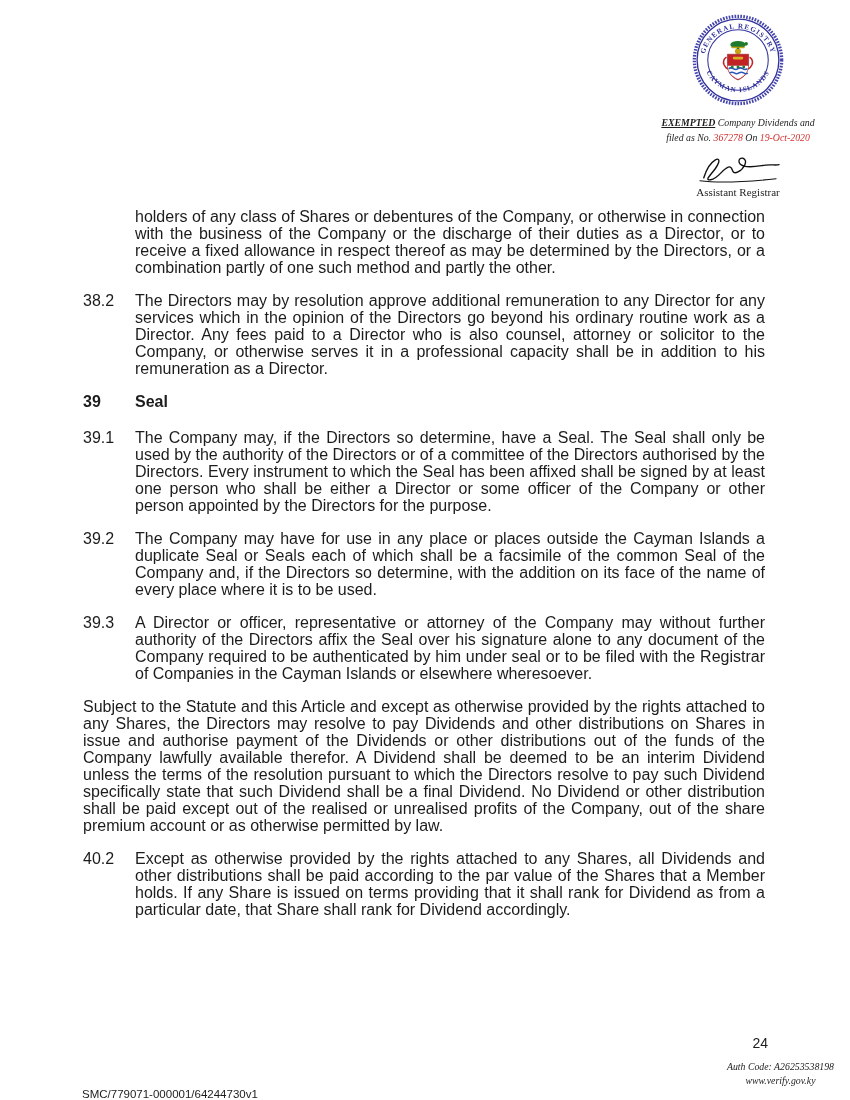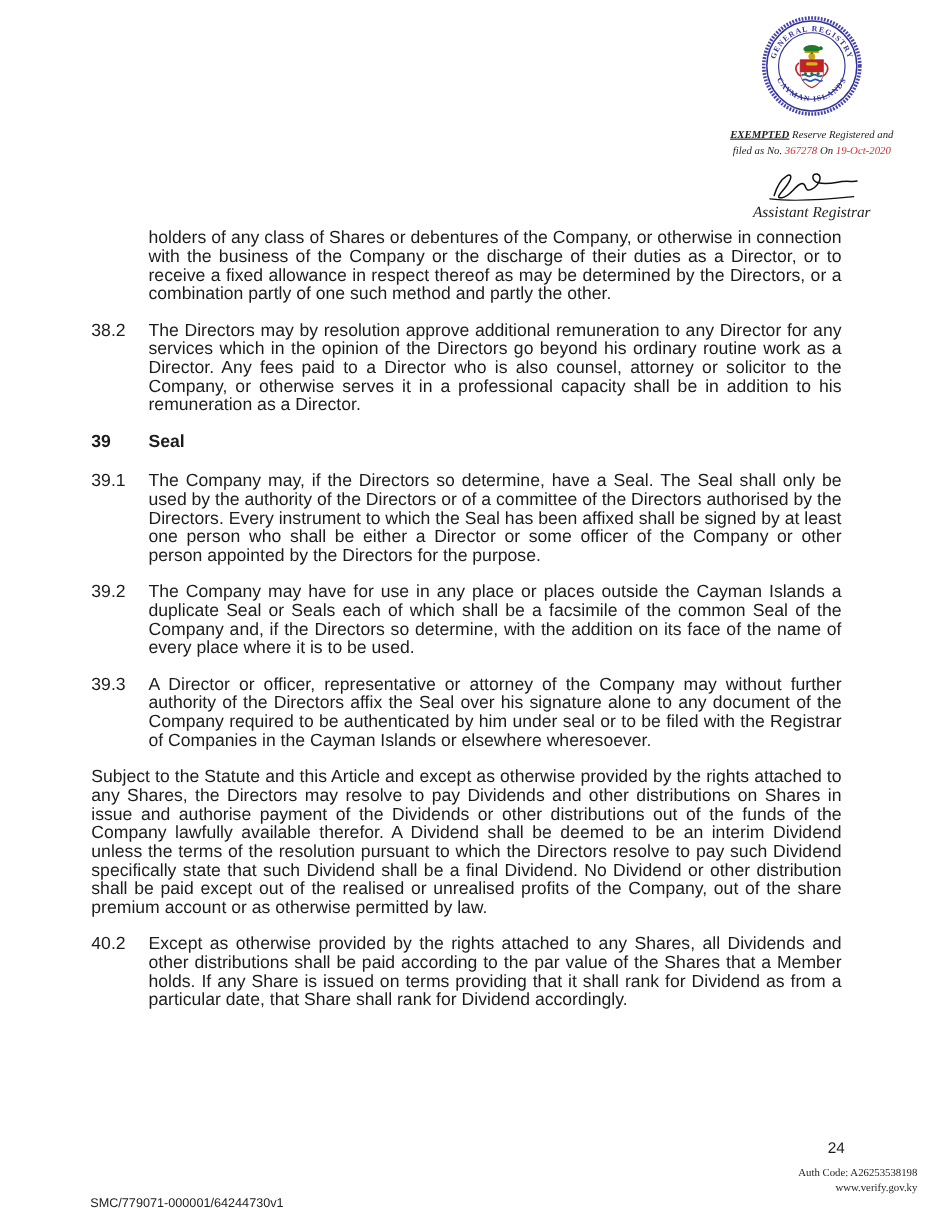--- a/index.html
+++ b/index.html
@@ -15,44 +15,44 @@
   }
   .seal-svg { width:96px; height:96px; }
   .stamp-line {
     font-family:"Liberation Serif", serif; font-style:italic;
     font-size:9.8px; line-height:15px; color:#1d1d1d; white-space:nowrap;
   }
   .stamp-line .exempted { font-weight:bold; text-decoration:underline; }
   .stamp-red { color:#d43030; }
   .signature-svg { width:88px; height:40px; margin-top:4px; }
   .registrar-title {
-    font-family:"Liberation Serif", serif; font-style:italic;
-    font-size:14px; color:#1d1d1d; margin-top:-3px;
+    font-family:"Liberation Serif", serif; 
+    font-size:11px; color:#1d1d1d; margin-top:-3px;
   }
 
   
   .content { position:absolute; top:208px; left:83px; width:682px; }
   .para { display:flex; margin-top:16px; font-size:16px; line-height:17px; }
   .para:first-child { margin-top:0; }
   .para .num { flex:0 0 52px; width:52px; }
   .para .txt { flex:1; text-align:justify; }
   .para.heading { font-weight:bold; }
   .para.heading .txt { text-align:left; }
   .para.heading + .para { margin-top:19px; }
 
   
   .footer-ref {
     position:absolute; left:82px; top:1088px; font-size:11.5px; color:#1c1c1c;
   }
   .footer-page {
     position:absolute; right:82px; top:1035px; font-size:14px; color:#1c1c1c;
   }
   .footer-auth {
-    position:absolute; right:16px; top:1060px; text-align:right;
-    font-family:"Liberation Serif", serif; 
+    position:absolute; right:16px; top:1060px; text-align:center;
+    font-family:"Liberation Serif", serif; font-style:italic;
     font-size:9.8px; line-height:14px; color:#1d1d1d;
   }
 </style>
 </head>
 <body>
 
 <div class="page">
 
   <div class="registry-stamp">
     <svg class="seal-svg" viewBox="0 0 100 100" aria-hidden="true">
@@ -91,21 +91,21 @@
         <circle cx="44" cy="57.3" r="1.5" fill="#1f7a2d"></circle>
         <circle cx="50" cy="57.3" r="1.5" fill="#1f7a2d"></circle>
         <circle cx="56" cy="57.3" r="1.5" fill="#1f7a2d"></circle>
 
         <path d="M38,47 q-4.5,3 -2.5,8 q1.5,3.5 4,4.5" fill="none" stroke="#c22126" stroke-width="1.6"></path>
         <path d="M62,47 q4.5,3 2.5,8 q-1.5,3.5 -4,4.5" fill="none" stroke="#c22126" stroke-width="1.6"></path>
       </g>
     </svg>
 
     <div class="stamp-line" style="margin-top:7px;">
-      <span class="exempted">EXEMPTED</span><span> Reserve Registered and</span>
+      <span class="exempted">EXEMPTED</span><span> Company Dividends and</span>
     </div>
     <div class="stamp-line">
       <span>filed as No. </span><span class="stamp-red">367278</span><span> On </span><span class="stamp-red">19-Oct-2020</span>
     </div>
 
     <svg class="signature-svg" viewBox="0 0 90 40" aria-hidden="true">
       <path d="M10,29 C16,9 30,5 24,16 C20,24 9,32 17,31 C25,30 29,20 35,18 C41,16 37,27 45,23 C51,20 56,11 50,9 C45,8 44,15 51,17 C58,19 66,17 73,16 C79,15.2 84,16.5 87,15.5" fill="none" stroke="#111111" stroke-width="1.4" stroke-linecap="round"></path>
       <path d="M6,32 C25,34.5 55,33 84,30" fill="none" stroke="#111111" stroke-width="1.1" stroke-linecap="round"></path>
     </svg>
     <div class="registrar-title">Assistant Registrar</div>

